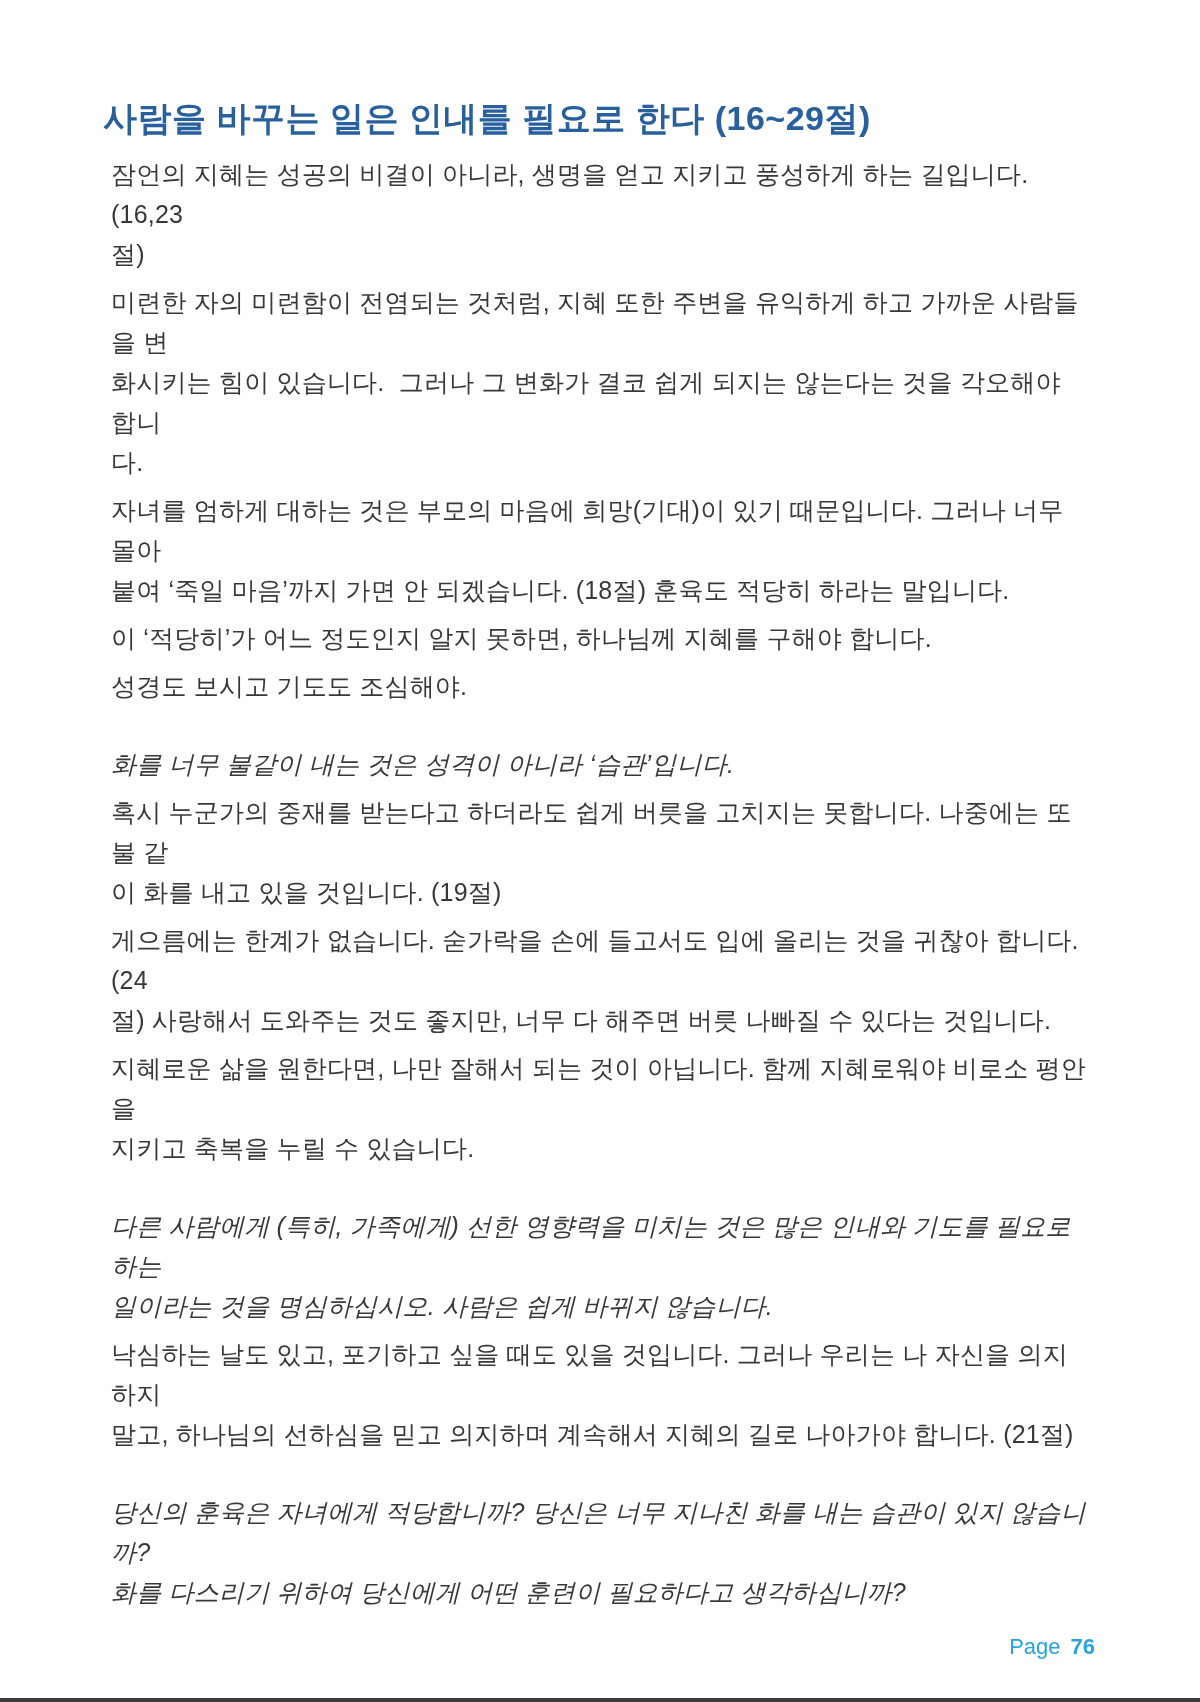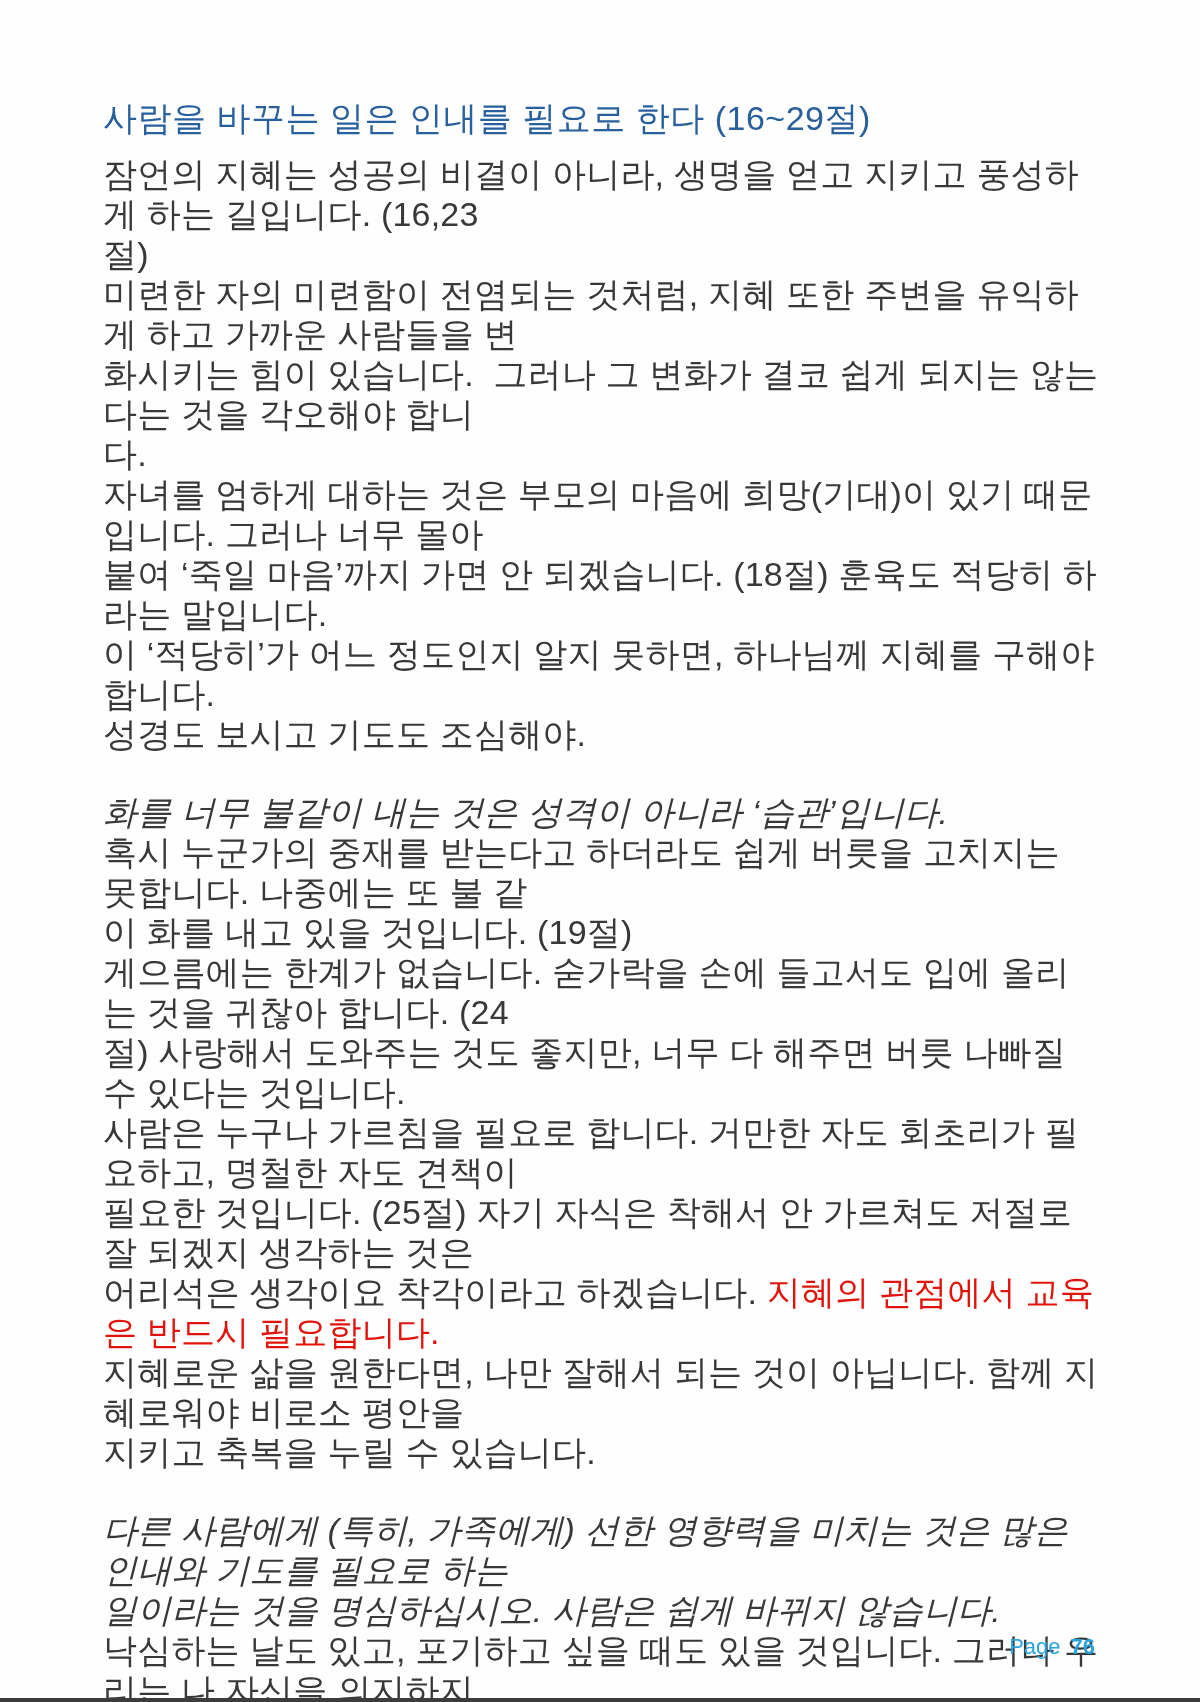--- a/index.html
+++ b/index.html
@@ -18,27 +18,27 @@
   .content {
     position: absolute;
     left: 103px;
     top: 96px;
     width: 997px;
   }
   .heading {
     margin: 0 0 14px 0;
     font-size: 34px;
     line-height: 44px;
-    font-weight: 400;
+    font-weight: 700;
     color: #285f9d;
     letter-spacing: 0.5px;
   }
   .para {
-    margin: 0;
-    font-size: 34px;
+    margin: 8px;
+    font-size: 25px;
     line-height: 40px;
     color: #383838;
     white-space: pre-wrap;
     letter-spacing: 0.2px;
   }
   .gap { margin-top: 38px; font-style: italic; }
   .red-text { color: #e1140c; }
   .footer {
     position: absolute;
     right: 105px;
@@ -73,23 +73,20 @@
     <p class="para"><span>자녀를 엄하게 대하는 것은 부모의 마음에 희망(기대)이 있기 때문입니다. 그러나 너무 몰아
 붙여 ‘죽일 마음’까지 가면 안 되겠습니다. (18절) 훈육도 적당히 하라는 말입니다.</span></p>
     <p class="para"><span>이 ‘적당히’가 어느 정도인지 알지 못하면, 하나님께 지혜를 구해야 합니다.</span></p>
     <p class="para"><span>성경도 보시고 기도도 조심해야.</span></p>
 
     <p class="para gap"><span>화를 너무 불같이 내는 것은 성격이 아니라 ‘습관’입니다.</span></p>
     <p class="para"><span>혹시 누군가의 중재를 받는다고 하더라도 쉽게 버릇을 고치지는 못합니다. 나중에는 또 불 같
 이 화를 내고 있을 것입니다. (19절)</span></p>
     <p class="para"><span>게으름에는 한계가 없습니다. 숟가락을 손에 들고서도 입에 올리는 것을 귀찮아 합니다. (24
 절) 사랑해서 도와주는 것도 좋지만, 너무 다 해주면 버릇 나빠질 수 있다는 것입니다.</span></p>
-    <p class="para"><span>사람은 누구나 가르침을 필요로 합니다. 거만한 자도 회초리가 필요하고, 명철한 자도 견책이
-필요한 것입니다. (25절) 자기 자식은 착해서 안 가르쳐도 저절로 잘 되겠지 생각하는 것은
-어리석은 생각이요 착각이라고 하겠습니다. </span><span class="red-text">지혜의 관점에서 교육은 반드시 필요합니다.</span></p>
     <p class="para"><span>지혜로운 삶을 원한다면, 나만 잘해서 되는 것이 아닙니다. 함께 지혜로워야 비로소 평안을
 지키고 축복을 누릴 수 있습니다.</span></p>
 
     <p class="para gap"><span>다른 사람에게 (특히, 가족에게) 선한 영향력을 미치는 것은 많은 인내와 기도를 필요로 하는
 일이라는 것을 명심하십시오. 사람은 쉽게 바뀌지 않습니다.</span></p>
     <p class="para"><span>낙심하는 날도 있고, 포기하고 싶을 때도 있을 것입니다. 그러나 우리는 나 자신을 의지하지
 말고, 하나님의 선하심을 믿고 의지하며 계속해서 지혜의 길로 나아가야 합니다. (21절)</span></p>
 
     <p class="para gap"><span>당신의 훈육은 자녀에게 적당합니까? 당신은 너무 지나친 화를 내는 습관이 있지 않습니까?
 화를 다스리기 위하여 당신에게 어떤 훈련이 필요하다고 생각하십니까?</span></p>

